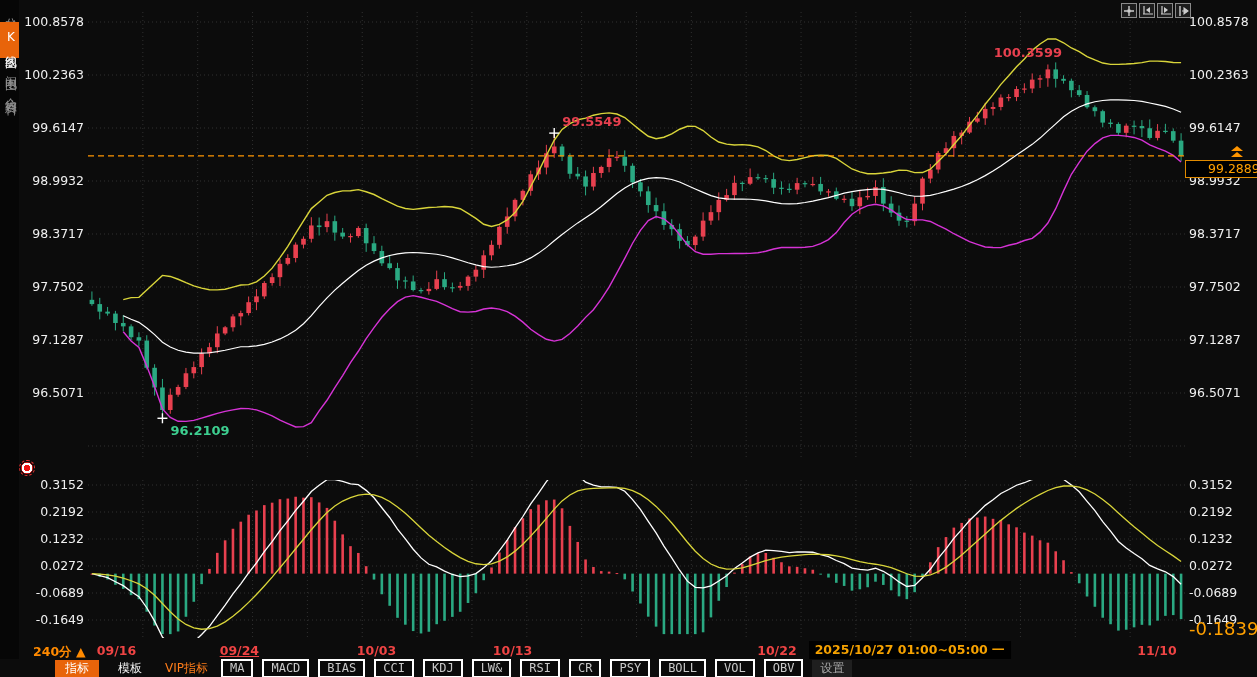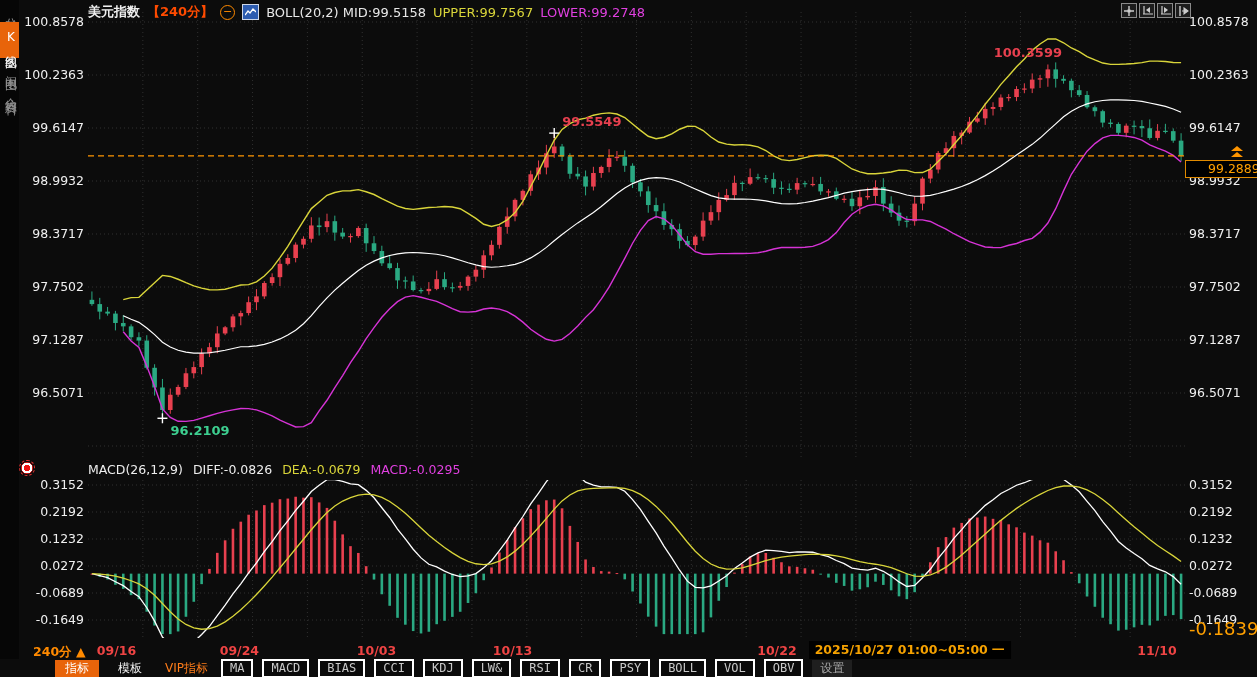--- a/index.html
+++ b/index.html
@@ -72,33 +72,20 @@
 
 <div id="app">
 
   <div class="sidebar">
       <div class="side-tab">分时图</div>
       <div class="side-tab active">K线图</div>
       <div class="side-tab">闪电图</div>
       <div class="side-tab">合约资料</div>
     </div>
 
-  <div class="hdr">
-    <span class="t-title">美元指数</span>
-    <span class="t-period">【240分】</span>
-    <span class="circle-btn">−</span>
-    <span class="chart-ic">
-      <svg width="11" height="9" viewBox="0 0 11 9">
-          <polyline points="0,7 3,3 5,5 8,1 11,4" fill="none" stroke="#fff" stroke-width="1.3"></polyline>
-        </svg>
-    </span>
-    <span class="t-ind">BOLL(20,2) MID:99.5158</span>
-    <span class="t-upper">UPPER:99.7567</span>
-    <span class="t-lower">LOWER:99.2748</span>
-  </div>
 
   <div class="wicons">
     <span class="wic">
       <svg width="10" height="10" viewBox="0 0 10 10">
           <path d="M5 0v10M0 5h10" stroke="#ccc" stroke-width="1.4"></path>
           <rect x="3.5" y="3.5" width="3" height="3" fill="#ccc"></rect>
         </svg>
     </span>
     <span class="wic">
       <svg width="11" height="10" viewBox="0 0 11 10">
@@ -463,26 +450,20 @@
       <line x1="69.43928571428572" y1="410.2762670957363" x2="79.43928571428572" y2="410.2762670957363" stroke="#fff" stroke-width="1.4"></line>
       <line x1="74.43928571428572" y1="405.2762670957363" x2="74.43928571428572" y2="415.2762670957363" stroke="#fff" stroke-width="1.4"></line>
       <line x1="461.225" y1="125.10812550281524" x2="471.225" y2="125.10812550281524" stroke="#fff" stroke-width="1.4"></line>
       <line x1="466.225" y1="120.10812550281524" x2="466.225" y2="130.10812550281526" stroke="#fff" stroke-width="1.4"></line>
       <text x="82.43928571428572" y="427.2762670957363" fill="#3dcf90" font-size="13" font-weight="bold" text-anchor="start">96.2109</text>
       <text x="474.225" y="118.10812550281524" fill="#e8404f" font-size="13" font-weight="bold" text-anchor="start">99.5549</text>
       <text x="939.875" y="49.45969428801298" fill="#e8404f" font-size="13" font-weight="bold" text-anchor="middle">100.3599</text>
     </svg>
 
   <span class="alert-ic"></span>
-  <div class="macd-hdr">
-    <span class="m-diff">MACD(26,12,9)</span>
-    <span class="m-diff">DIFF:-0.0826</span>
-    <span class="m-dea">DEA:-0.0679</span>
-    <span class="m-macd">MACD:-0.0295</span>
-  </div>
 
   <div id="myl">
       <div class="ylab left" style="top: 478px;">0.3152</div>
       <div class="ylab left" style="top: 505px;">0.2192</div>
       <div class="ylab left" style="top: 532px;">0.1232</div>
       <div class="ylab left" style="top: 559px;">0.0272</div>
       <div class="ylab left" style="top: 586px;">-0.0689</div>
       <div class="ylab left" style="top: 613px;">-0.1649</div>
     </div>
   <div id="myr">
@@ -661,21 +642,21 @@
       <rect x="1076.1107142857143" y="93.64999999999999" width="2.6" height="42.219513467665465" fill="#2aa982"></rect>
       <rect x="1083.9464285714287" y="93.64999999999999" width="2.6" height="41.43283723004417" fill="#2aa982"></rect>
       <rect x="1091.7821428571428" y="93.64999999999999" width="2.6" height="45.465432192699026" fill="#2aa982"></rect>
       <polyline points="3.9178571428571427,93.64999999999999 11.753571428571428,95.63931623931697 19.589285714285715,97.68377407650972 27.425,101.72249432985157 35.260714285714286,105.67721823967678 43.09642857142857,111.49542394407483 50.93214285714286,116.73295919459667 58.767857142857146,127.73043884449616 66.60357142857143,141.14100906769676 74.43928571428572,157.0297349227074 82.275,164.73986503791255 90.11071428571428,167.92875769184664 97.94642857142857,165.9759954384718 105.78214285714286,161.99148375347613 113.61785714285715,154.48619415693418 121.45357142857142,146.28234966782534 129.2892857142857,135.6503364678929 137.125,125.21143340278338 144.9607142857143,113.81629358365439 152.79642857142858,103.77618354206872 160.63214285714287,92.93776475116931 168.46785714285716,82.91738376398581 176.30357142857142,71.67774898754351 184.1392857142857,61.58530437366603 191.975,50.532310110668035 199.81071428571428,40.827067481701484 207.64642857142857,30.313997701382636 215.48214285714286,21.262180948123472 223.31785714285715,11.484016187615726 231.15357142857144,5.185707430096481 238.98928571428573,-0.28880179508463133 246.825,-0.5010092872350826 254.66071428571428,1.43772853842859 262.49642857142857,3.8729193871553766 270.33214285714286,4.6949587200672935 278.16785714285714,10.368764935655179 286.00357142857143,17.80479527623478 293.8392857142857,27.725847021402778 301.675,37.50643346537628 309.5107142857143,49.0398680472348 317.3464285714286,58.86860034871709 325.1821428571429,69.22409032453889 333.01785714285717,77.89991192582877 340.85357142857146,84.29336290204745 348.6892857142857,86.85141295006036 356.525,91.04203435006728 364.36071428571427,94.48962052556962 372.19642857142856,96.7099986342925 380.03214285714284,95.9692265128129 387.86785714285713,93.54511187048618 395.7035714285714,87.85540539150436 403.5392857142857,80.71155666419669 411.375,70.53547510674039 419.2107142857143,60.07403827275602 427.0464285714286,47.90782379287759 434.88214285714287,36.51896260445196 442.71785714285716,23.894567512614746 450.55357142857144,13.018678850781324 458.38928571428573,1.6622854108694187 466.225,-7.96679532309043 474.0607142857143,-11.750356635188435 481.89642857142854,-8.936618556227643 489.73214285714283,-4.867531815665032 497.5678571428571,2.113077816581416 505.4035714285714,5.058064533392176 513.2392857142858,6.78203629689354 521.075,6.7893413959751845 528.9107142857143,7.4259554605393525 536.7464285714286,11.28554248593015 544.5821428571429,19.60062585356746 552.4178571428571,29.337364949540518 560.2535714285714,41.303472617898 568.0892857142857,52.90551170145206 575.925,66.06445387002788 583.7607142857142,77.79536920016449 591.5964285714285,90.2481334138041 599.4321428571428,101.1501779297481 607.2678571428571,107.3775612065708 615.1035714285714,107.89713430144297 622.9392857142857,105.9132142555341 630.775,100.98833998303223 638.6107142857143,95.7897821913749 646.4464285714286,88.46168383960571 654.2821428571428,83.01873859147666 662.1178571428571,77.14043403989976 669.9535714285714,72.96238421698817 677.7892857142857,70.20892769798712 685.625,70.57734293013262 693.4607142857143,71.41311163987594 701.2964285714286,72.56064425702145 709.1321428571429,71.96500007664251 716.9678571428572,71.98476603131552 724.8035714285714,72.23219216638797 732.6392857142857,74.6295238429655 740.475,76.70957545461007 748.3107142857143,80.4917005012895 756.1464285714286,83.58989875152044 763.9821428571429,88.09130879085524 771.8178571428572,89.34806812320926 779.6535714285715,90.0227591314755 787.4892857142858,88.25936594272197 795.325,91.29178591230657 803.1607142857143,96.07269288662555 810.9964285714286,101.8997830472823 818.8321428571429,106.50576783927843 826.6678571428571,105.34614603427414 834.5035714285714,97.70816717241291 842.3392857142857,89.29954365189616 850.175,78.40860449876551 858.0107142857142,68.79309827338685 865.8464285714285,58.3120823045211 873.6821428571428,49.62069278698309 881.5178571428571,40.45612045515388 889.3535714285714,32.99961939226502 897.1892857142857,25.365897825704067 905.025,19.65468123850365 912.8607142857143,13.540426861197147 920.6964285714286,9.528370846372464 928.5321428571428,5.234698802323506 936.3678571428571,2.743677129037209 944.2035714285714,-0.5053418700236181 952.0392857142857,-2.336848585867707 959.875,-5.011255857988466 967.7107142857143,-3.499338411840707 975.5464285714286,-0.6991257299622404 983.3821428571429,5.052882789797969 991.2178571428572,11.825506185171292 999.0535714285714,21.29493470079756 1006.8892857142857,30.57061305691165 1014.725,41.5631460931045 1022.5607142857143,51.12808626569819 1030.3964285714285,61.43989880814991 1038.232142857143,68.00140551453657 1046.067857142857,73.52422238689614 1053.9035714285715,78.66390258732302 1061.7392857142856,85.41919160376008 1069.575,88.92097996018597 1077.4107142857142,91.80818189231152 1085.2464285714286,96.59394842725642 1093.0821428571428,104.29342493267123" fill="none" stroke="#ffffff" stroke-width="1.3"></polyline>
       <polyline points="3.9178571428571427,93.64999999999999 11.753571428571428,94.04786324786339 19.589285714285715,94.77504541359266 27.425,96.16453519684444 35.260714285714286,98.0670718054109 43.09642857142857,100.75274223314369 50.93214285714286,103.94878562543428 58.767857142857146,108.70511626924666 66.60357142857143,115.1922948289367 74.43928571428572,123.55978284769083 82.275,131.7957992857352 90.11071428571428,139.0223909669575 97.94642857142857,144.41311186126038 105.78214285714286,147.92878623970353 113.61785714285715,149.24026782314968 121.45357142857142,148.6486841920848 129.2892857142857,146.04901464724642 137.125,141.8814983983538 144.9607142857143,136.26845743541395 152.79642857142858,129.7700026567449 160.63214285714287,122.40355507562978 168.46785714285716,114.50632081330099 176.30357142857142,105.9406064481495 184.1392857142857,97.0695460332528 191.975,87.76209884873586 199.81071428571428,78.37509257532898 207.64642857142857,68.7628736005397 215.48214285714286,59.26273507005646 223.31785714285715,49.706991293568315 231.15357142857144,40.80273452087394 238.98928571428573,32.58442725768222 246.825,25.96733994869876 254.66071428571428,21.061417666644733 262.49642857142857,17.623718010746863 270.33214285714286,15.037966152610947 278.16785714285714,14.104125909219784 286.00357142857143,14.84425978262278 293.8392857142857,17.420577230378786 301.675,21.437748477378285 309.5107142857143,26.958172391349585 317.3464285714286,33.340257982823076 325.1821428571429,40.517024451166236 333.01785714285717,47.99360194609874 340.85357142857146,55.25355413728848 348.6892857142857,61.573125899842864 356.525,67.46690758988774 364.36071428571427,72.87145017702413 372.19642857142856,77.63915986847779 380.03214285714284,81.30517319734481 387.86785714285713,83.75316093197308 395.7035714285714,84.57360982387934 403.5392857142857,83.80119919194281 411.375,81.14805437490233 419.2107142857143,76.93325115447307 427.0464285714286,71.12816568215396 434.88214285714287,64.20632506661356 442.71785714285716,56.143973555813794 450.55357142857144,47.5189146148073 458.38928571428573,38.34758877401973 466.225,29.084711954597694 474.0607142857143,20.917698236640465 481.89642857142854,14.94683487806683 489.73214285714283,10.983961539320465 497.5678571428571,9.209784794772652 505.4035714285714,8.379440742496556 513.2392857142858,8.059959853375943 521.075,7.805836161895786 528.9107142857143,7.729860021624493 536.7464285714286,8.440996514485624 544.5821428571429,10.672922382301984 552.4178571428571,14.40581089574968 560.2535714285714,19.785343240179344 568.0892857142857,26.40937693243388 575.925,34.34039231995268 583.7607142857142,43.031387695995036 591.5964285714285,52.47473683955685 599.4321428571428,62.20982505759509 607.2678571428571,71.24337228739024 615.1035714285714,78.57412469020078 622.9392857142857,84.04194260326744 630.775,87.43122207922042 638.6107142857143,89.1029341016513 646.4464285714286,88.97468404924217 654.2821428571428,87.78349495768907 662.1178571428571,85.65488277413122 669.9535714285714,83.11638306270261 677.7892857142857,80.53489198975952 685.625,78.54338217783413 693.4607142857143,77.1173280702425 701.2964285714286,76.20599130759828 709.1321428571429,75.35779306140712 716.9678571428572,74.6831876553888 724.8035714285714,74.19298855758863 732.6392857142857,74.28029561466401 740.475,74.76615158265322 748.3107142857143,75.91126136638049 756.1464285714286,77.44698884340848 763.9821428571429,79.57585283289782 771.8178571428572,81.5302958909601 779.6535714285715,83.22878853906319 787.4892857142858,84.23490401979493 795.325,85.64628039829726 803.1607142857143,87.73156289596291 810.9964285714286,90.5652069262268 818.8321428571429,93.75331910883712 826.6678571428571,96.07188449392453 834.5035714285714,96.39914102962221 842.3392857142857,94.97922155407699 850.175,91.66509814301469 858.0107142857142,87.09069816908912 865.8464285714285,81.33497499617552 873.6821428571428,74.99211855433704 881.5178571428571,68.0849189345004 889.3535714285714,61.06785902605332 897.1892857142857,53.92746678598347 905.025,47.072909676487505 912.8607142857143,40.366413113429424 920.6964285714286,34.19880466001803 928.5321428571428,28.405983488479116 936.3678571428571,23.27352221659072 944.2035714285714,18.51774939926785 952.0392857142857,14.34682980224073 959.875,10.475212670194882 967.7107142857143,7.680302453787759 975.5464285714286,6.004416817037746 983.3821428571429,5.814110011589797 991.2178571428572,7.016389246306096 999.0535714285714,9.872098337204376 1006.8892857142857,14.01180128114583 1014.725,19.522070243537563 1022.5607142857143,25.843273447969683 1030.3964285714285,32.96259852000573 1038.232142857143,39.97035991891189 1046.067857142857,46.68113241250873 1053.9035714285715,53.077686447471585 1061.7392857142856,59.54598747872928 1069.575,65.42098597502063 1077.4107142857142,70.6984251584788 1085.2464285714286,75.87752981223431 1093.0821428571428,81.56070883632171" fill="none" stroke="#d9d53a" stroke-width="1.3"></polyline>
     </svg>
 
   <span class="x-period">240分 ▲</span>
   <div id="xax">
       <div class="xlab" style="left: 116.522px;">09/16</div>
-      <div class="xlab" style="left: 239.386px;">09/24</div>
+      <div class="xlab" style="left: 239.386px; text-decoration: underline;">09/24</div>
       <div class="xlab" style="left: 376.511px; text-align: center;">10/03</div>
       <div class="xlab" style="left: 512.539px;">10/13</div>
       <div class="xlab" style="left: 776.916px;">10/22</div>
       <div class="xlab" style="left: 1157px;">11/10</div>
       <div class="x-highlight" style="left: 909.653px;">2025/10/27 01:00~05:00 一</div>
     </div>
 
 
   <div class="bbar" id="bbar">
       <span class="bb-tab active">指标</span>

